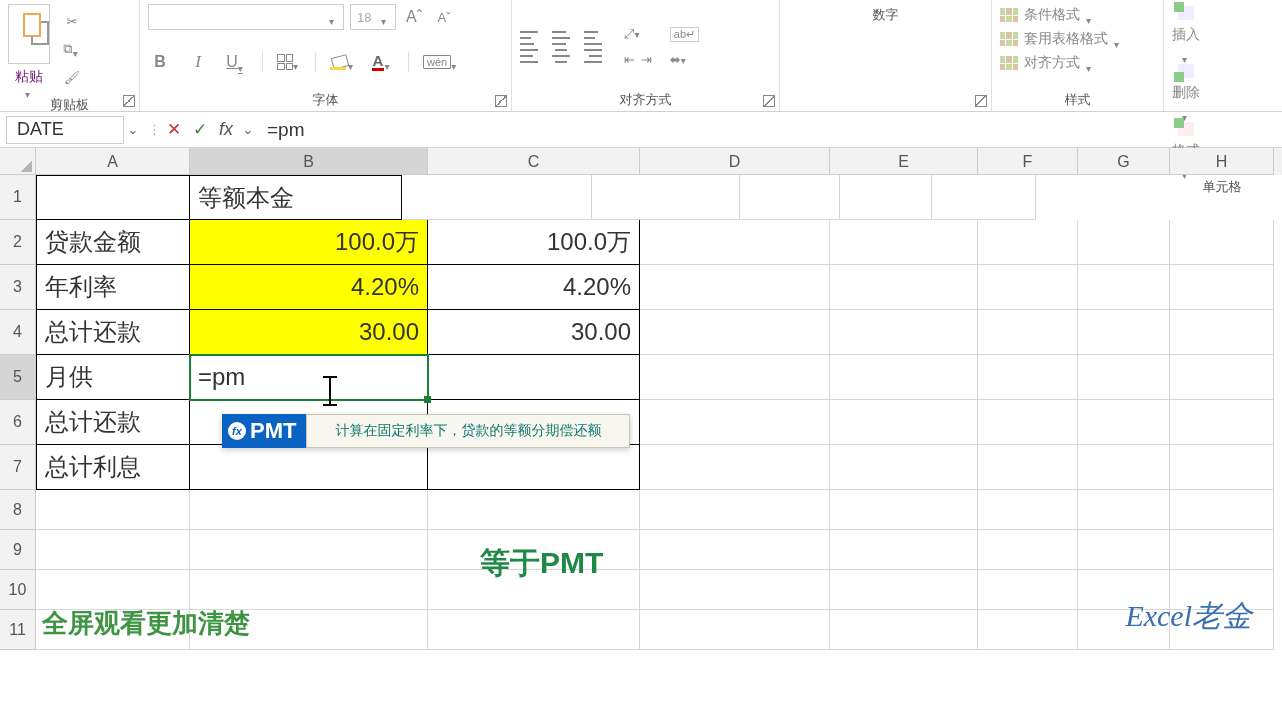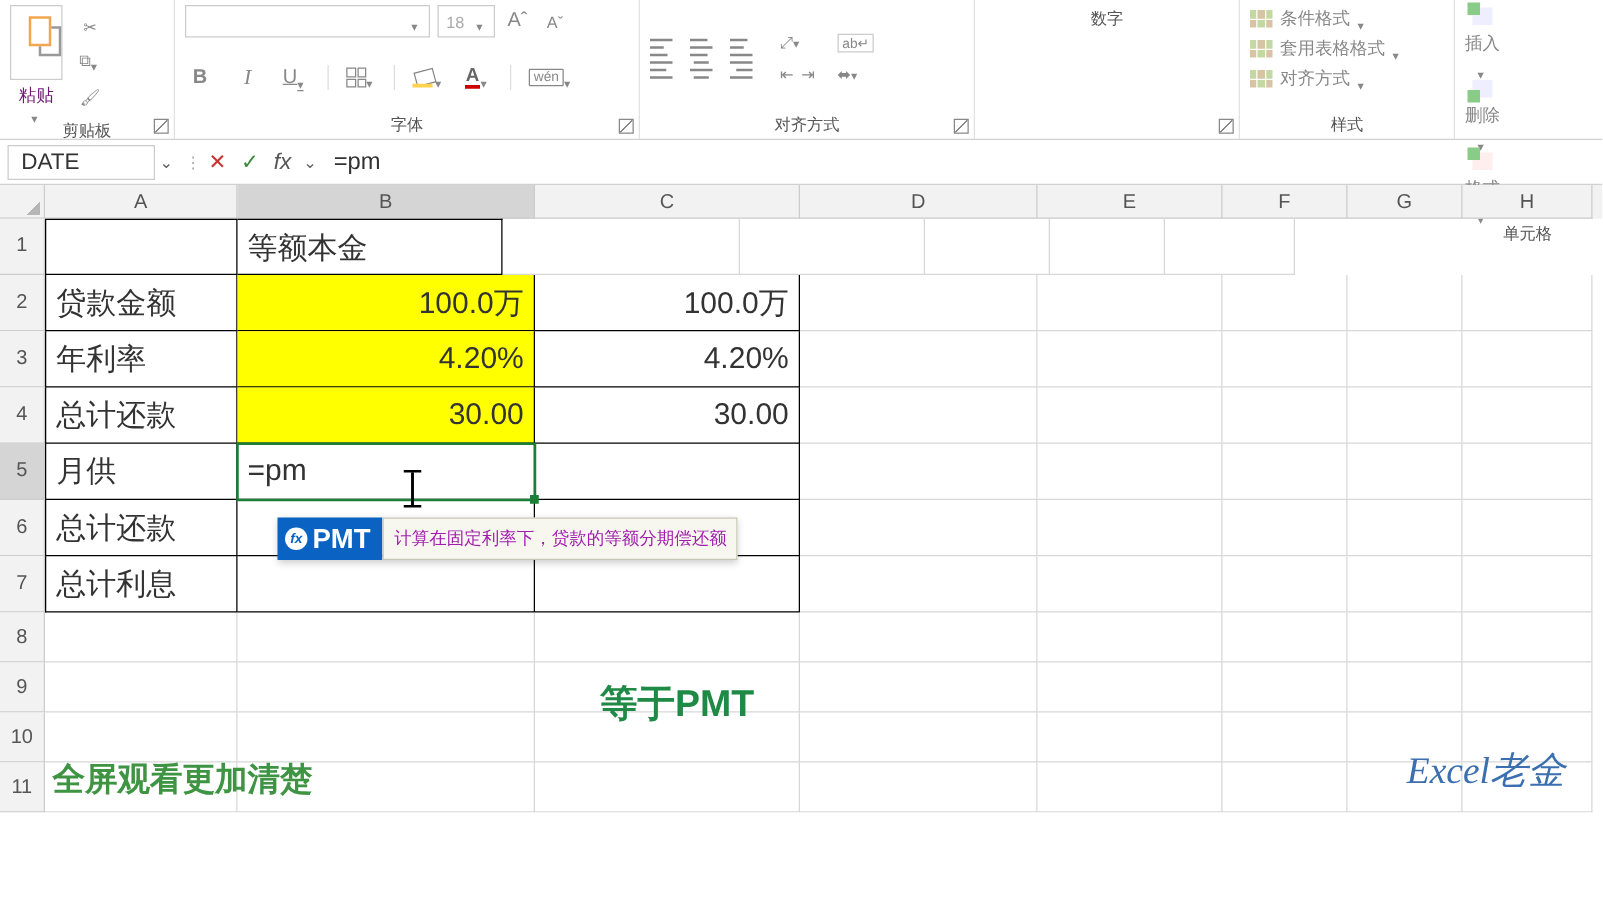--- a/index.html
+++ b/index.html
@@ -133,21 +133,21 @@
   .active-cell::after{
     content:''; position:absolute; right:-4px; bottom:-4px; width:7px; height:7px; background:#1a7f37;
   }
   .ch-active { background:#d5d5d5; }
   .rh-active { background:#d5d5d5; }
   
   
   .ac-wrap { position:absolute; left:222px; top:266px; display:flex; align-items:stretch; z-index:10; box-shadow: 0 2px 6px rgba(0,0,0,.2);}
   .ac-item { background:#0a63c2; color:#fff; display:flex; align-items:center; gap:4px; padding:4px 10px 4px 6px; font-size:22px; font-weight:600;}
   .ac-item .fx-sm { width:18px; height:18px; background:#fff; color:#0a63c2; border-radius:50%; font-size:11px; display:flex;align-items:center;justify-content:center; font-style:italic; font-weight:bold;}
-  .ac-desc { background:#f7f7f0; border:1px solid #c7c7b8; color:#a21caf; font-size:14px; display:flex; align-items:center; padding:4px 8px; }
+  .ac-desc { background:#f7f7f0; border:1px solid #c7c7b8; color:#0f766e; font-size:14px; display:flex; align-items:center; padding:4px 28px; }
   
   
   .text-cursor {
     position:absolute; left:320px; top:227px; width:20px; height:32px; z-index:11;
   }
   .text-cursor::before, .text-cursor::after {
     content:''; position:absolute; left:9px; width:2px; height:26px; top:3px; background:#000;
   }
   .text-cursor .cap { position:absolute; width:14px; height:2px; background:#000; left:3px;}
   .text-cursor .cap.top{ top:1px;} .text-cursor .cap.bot{ bottom:1px;}

